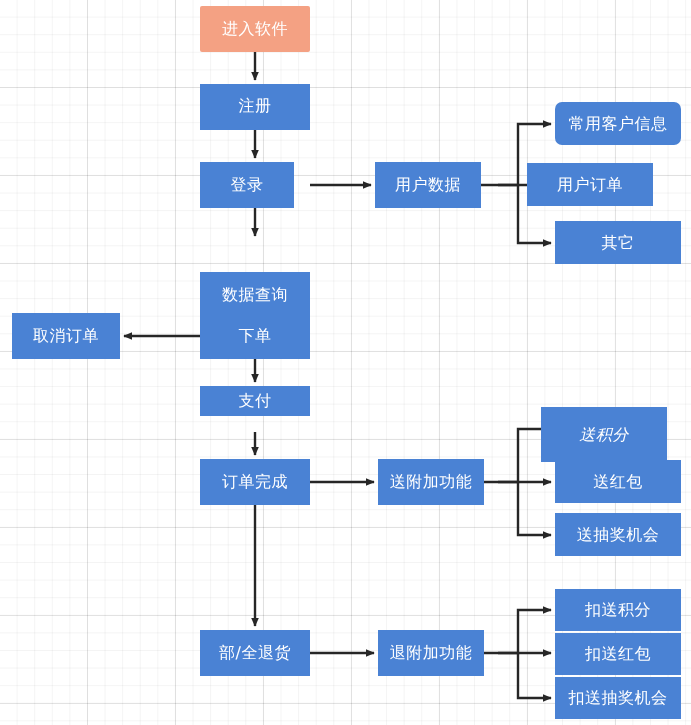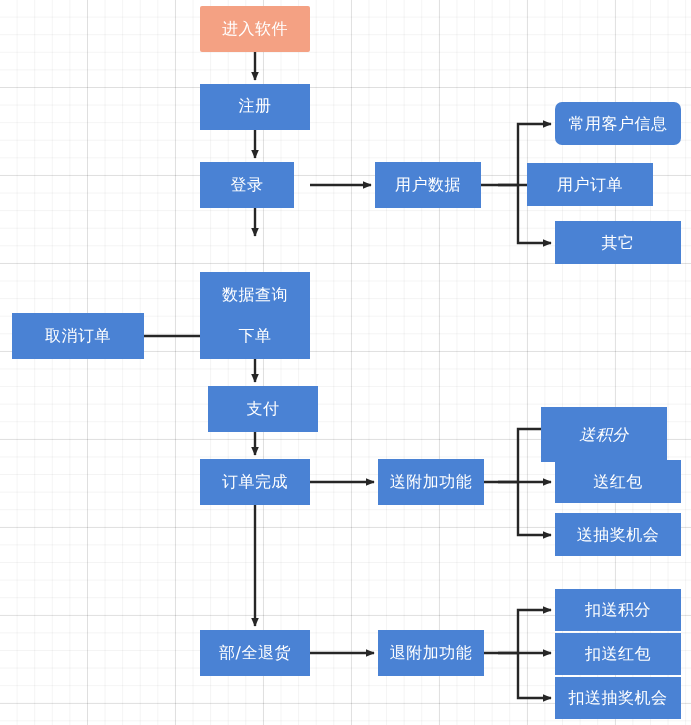--- a/index.html
+++ b/index.html
@@ -81,24 +81,24 @@
       <path d="M498,653 L551,653"></path>
       <path d="M518,653 L518,698 L551,698"></path>
     </g>
   </svg>
 
   <div class="node start" style="left:200px;top:6px;width:110px;height:46px;">进入软件</div>
   <div class="node process" style="left:200px;top:84px;width:110px;height:46px;font-family:Liberation Mono, monospace;">注册</div>
   <div class="node process" style="left:200px;top:162px;width:94px;height:46px;">登录</div>
   <div class="node process" style="left:200px;top:240px;width:110px;height:46px;margin-top:32px;">数据查询</div>
   <div class="node process" style="left:200px;top:313px;width:110px;height:46px;">下单</div>
-  <div class="node process" style="left:208px;top:386px;width:110px;height:46px;">支付</div>
+  <div class="node process" style="left:200px;top:386px;width:110px;height:30px;">支付</div>
   <div class="node process" style="left:200px;top:459px;width:110px;height:46px;">订单完成</div>
   <div class="node process" style="left:200px;top:630px;width:110px;height:46px;">部/全退货</div>
-  <div class="node process" style="left:12px;top:313px;width:132px;height:46px;">取消订单</div>
+  <div class="node process" style="left:12px;top:313px;width:108px;height:46px;">取消订单</div>
   <div class="node process" style="left:375px;top:162px;width:106px;height:46px;">用户数据</div>
   <div class="node process" style="left:378px;top:459px;width:106px;height:46px;">送附加功能</div>
   <div class="node process" style="left:378px;top:630px;width:106px;height:46px;">退附加功能</div>
   <div class="node process" style="left:555px;top:102px;width:126px;height:43px;border-radius:7px;">常用客户信息</div>
   <div class="node process" style="left:527px;top:163px;width:126px;height:43px;">用户订单</div>
   <div class="node process" style="left:555px;top:221px;width:126px;height:43px;">其它</div>
   <div class="node process" style="left:541px;top:407px;width:126px;height:55px;font-style:italic;">送积分</div>
   <div class="node process" style="left:555px;top:460px;width:126px;height:43px;">送红包</div>
   <div class="node process" style="left:555px;top:589px;width:126px;height:42px;">扣送积分</div>
   <div class="node process" style="left:555px;top:513px;width:126px;height:43px;">送抽奖机会</div>

